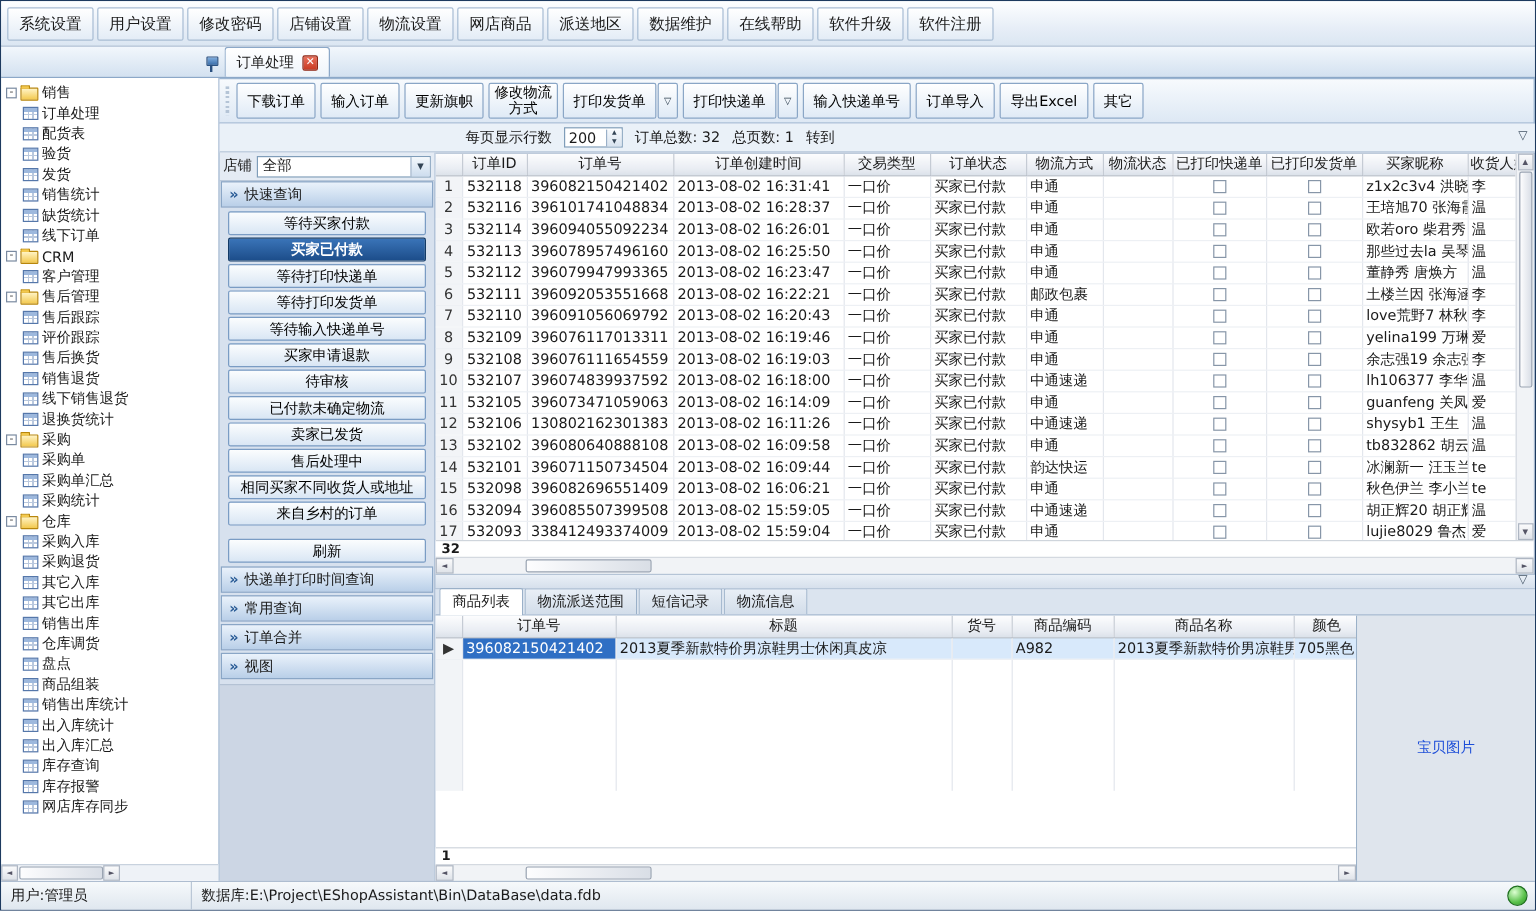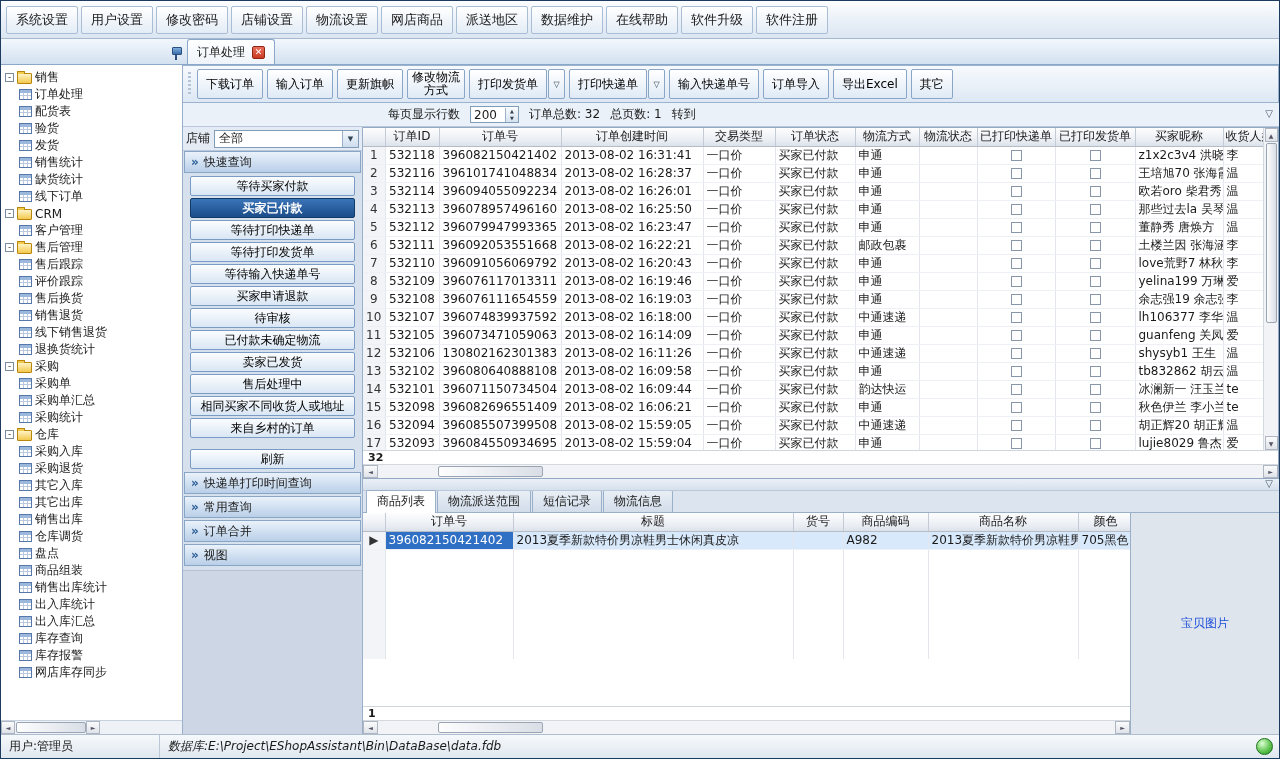--- a/index.html
+++ b/index.html
@@ -153,21 +153,21 @@
   tr.sel td.rownum{background:#f2f4f7;color:#333;}
   tr.filler td{height:110px;border-bottom:none;vertical-align:top;}
   .imgpanel{width:148px;flex:0 0 148px;background:#dfe5ed;display:flex;align-items:center;justify-content:center;font-size:12px;color:#1d4ed8;}
 
   
   .statusbar{height:24px;flex:0 0 24px;display:flex;align-items:center;background:linear-gradient(#f6f9fb,#dfe7ef);
     border-top:1px solid #aebdd0;font-size:12px;}
   .sb-seg{padding:0 8px;height:100%;display:flex;align-items:center;border-right:1px solid #bac7d6;}
   .sb-seg.user{width:159px;}
   .sb-seg.server{width:205px;}
-  .sb-seg.db{flex:1;border-right:none;font-style:italic;}
+  .sb-seg.db{flex:1;border-right:none;}
   .sb-light{width:17px;height:17px;border-radius:50%;margin:0 6px;border:1px solid #1d6f1d;
     background:radial-gradient(circle at 35% 30%,#dcffd2,#58c04a 60%,#2e8f28);}
 </style>
 </head>
 <body>
 
 <div class="window">
 
 
   <div class="menubar" id="menubar">
@@ -711,21 +711,21 @@
                         <td class="c-ship">中通速递</td>
                         <td class="c-lstat"></td>
                         <td class="c-cb"><span class="cb"></span></td>
                         <td class="c-cb"><span class="cb"></span></td>
                         <td class="c-buyer">胡正辉20 胡正辉</td>
                         <td class="c-recv">温</td>
                       </tr>
                       <tr>
                         <td class="rownum">17</td>
                         <td class="c-id">532093</td>
-                        <td class="c-no">396084550934695</td>
+                        <td class="c-no">338412493374009</td>
                         <td class="c-created">2013-08-02 15:59:04</td>
                         <td class="c-type">一口价</td>
                         <td class="c-status">买家已付款</td>
                         <td class="c-ship">申通</td>
                         <td class="c-lstat"></td>
                         <td class="c-cb"><span class="cb"></span></td>
                         <td class="c-cb"><span class="cb"></span></td>
                         <td class="c-buyer">lujie8029 鲁杰</td>
                         <td class="c-recv">爱</td>
                       </tr>

